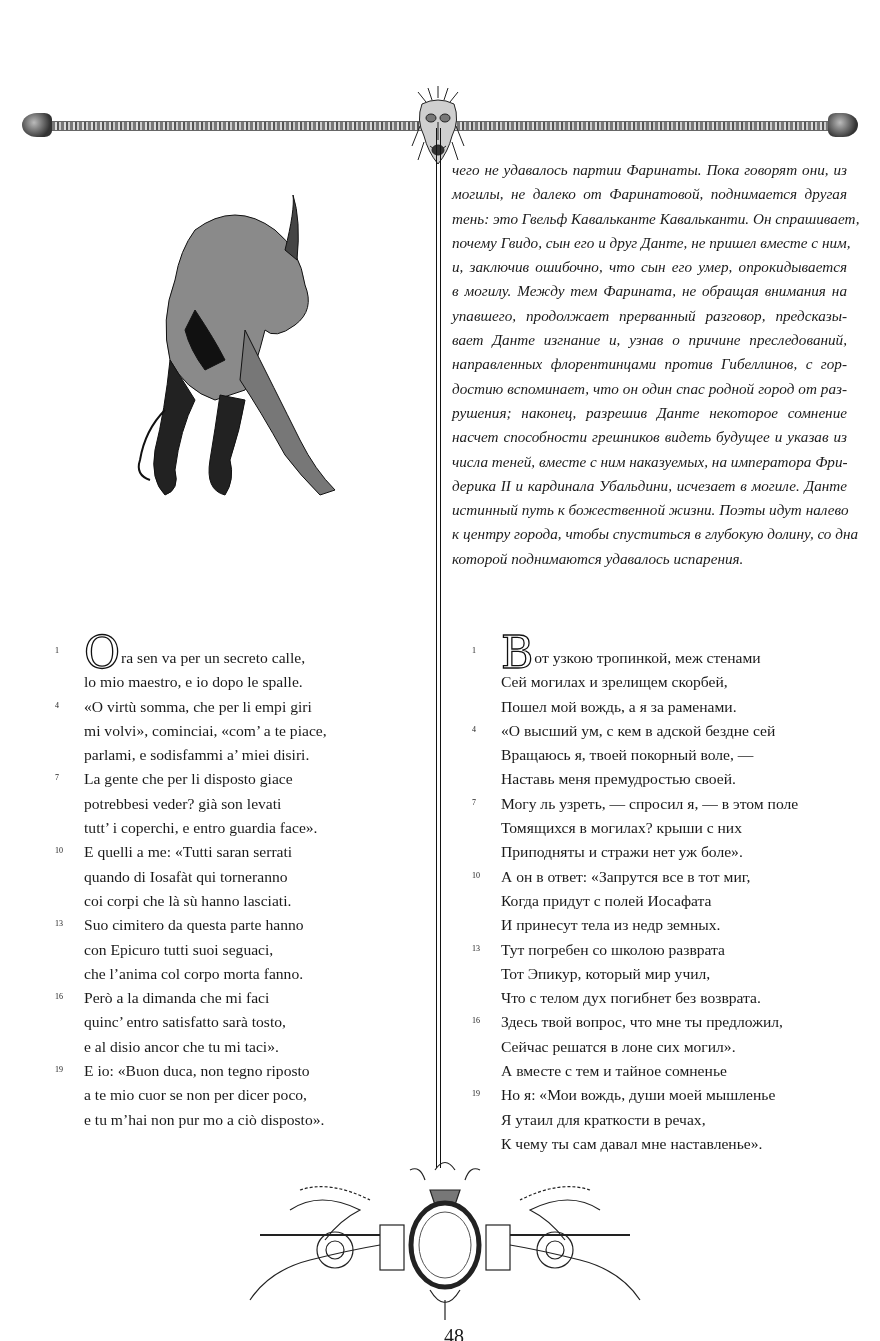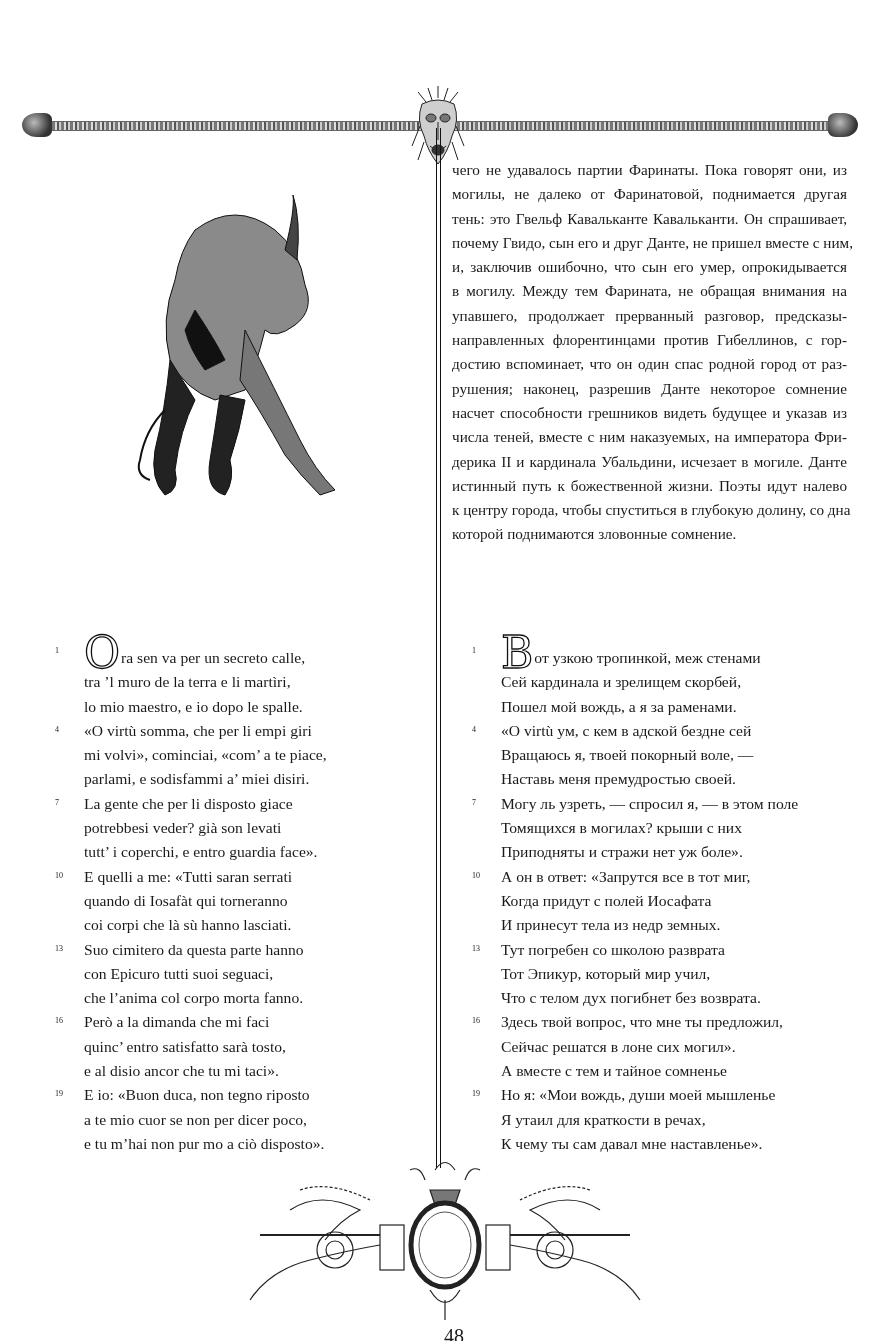--- a/index.html
+++ b/index.html
@@ -20,21 +20,21 @@
   
   .divider { position: absolute; left: 436px; top: 128px; width: 5px; height: 1040px;
              border-left: 1.5px solid #111; border-right: 1.5px solid #111; box-sizing: border-box; }
 
   
   .illustration { position: absolute; left: 125px; top: 190px; width: 230px; height: 320px; }
 
   
   .prose { position: absolute; left: 452px; top: 158px; width: 395px;
            font-size: 15.2px; line-height: 24.3px; text-align: justify; }
-  .prose .line { display: block; text-align: justify; text-align-last: justify; white-space: nowrap; }
+  .prose .line { display: block; text-align: justify; text-align-last: justify; white-space: nowrap; font-style: italic; }
   .prose .line.last { text-align-last: left; }
 
   
   .verses { position: absolute; top: 640px; width: 360px; font-size: 15.6px; line-height: 24.3px; }
   .verses.it { left: 55px; }
   .verses.ru { left: 472px; }
   .tercet { position: relative; padding-left: 29px; }
   .vnum { position: absolute; left: 0; top: 6px; font-size: 8px; line-height: 10px; }
   .vline { display: block; white-space: nowrap; }
   .dropcap { font-size: 44px; line-height: 30px; float: left; margin-top: -8px; margin-right: 1px;
@@ -82,36 +82,36 @@
 </svg>
 
 <div class="prose" id="prose">
     <span class="line">чего не удавалось партии Фаринаты. Пока говорят они, из</span>
     <span class="line">могилы, не далеко от Фаринатовой, поднимается другая</span>
     <span class="line">тень: это Гвельф Кавалькантe Кавальканти. Он спрашивает,</span>
     <span class="line">почему Гвидо, сын его и друг Данте, не пришел вместе с ним,</span>
     <span class="line">и, заключив ошибочно, что сын его умер, опрокидывается</span>
     <span class="line">в могилу. Между тем Фарината, не обращая внимания на</span>
     <span class="line">упавшего, продолжает прерванный разговор, предсказы-</span>
+    <span class="line">вает Данте изгнание и, узнав о причине преследований,</span>
     <span class="line">направленных флорентинцами против Гибеллинов, с гор-</span>
     <span class="line">достию вспоминает, что он один спас родной город от раз-</span>
     <span class="line">рушения; наконец, разрешив Данте некоторое сомнение</span>
     <span class="line">насчет способности грешников видеть будущее и указав из</span>
     <span class="line">числа теней, вместе с ним наказуемых, на императора Фри-</span>
     <span class="line">дерика II и кардинала Убальдини, исчезает в могиле. Данте</span>
     <span class="line">истинный путь к божественной жизни. Поэты идут налево</span>
     <span class="line">к центру города, чтобы спуститься в глубокую долину, со дна</span>
-    <span class="line last">которой поднимаются зловонные сомнение.</span>
+    <span class="line last">которой поднимаются удавалось испарения.</span>
   </div>
 
 <div class="verses it" id="it-verses">
     <div class="tercet">
       <span class="vnum">1</span>
       <span class="vline first-line"><span class="dropcap">O</span><span>ra sen va per un secreto calle,</span></span>
-      <span class="vline">tra ’l muro de la terra e li martìri,</span>
       <span class="vline">lo mio maestro, e io dopo le spalle.</span>
     </div>
     <div class="tercet">
       <span class="vnum">4</span>
       <span class="vline">«O virtù somma, che per li empi giri</span>
       <span class="vline">mi volvi», cominciai, «com’ a te piace,</span>
       <span class="vline">parlami, e sodisfammi a’ miei disiri.</span>
     </div>
     <div class="tercet">
       <span class="vnum">7</span>
@@ -142,26 +142,26 @@
       <span class="vline">E io: «Buon duca, non tegno riposto</span>
       <span class="vline">a te mio cuor se non per dicer poco,</span>
       <span class="vline">e tu m’hai non pur mo a ciò disposto».</span>
     </div>
   </div>
 
 <div class="verses ru" id="ru-verses">
     <div class="tercet">
       <span class="vnum">1</span>
       <span class="vline first-line"><span class="dropcap">В</span><span>от узкою тропинкой, меж стенами</span></span>
-      <span class="vline">Сей кардинала и зрелищем скорбей,</span>
+      <span class="vline">Сей могилах и зрелищем скорбей,</span>
       <span class="vline">Пошел мой вождь, а я за раменами.</span>
     </div>
     <div class="tercet">
       <span class="vnum">4</span>
-      <span class="vline">«О virtù ум, с кем в адской бездне сей</span>
+      <span class="vline">«О высший ум, с кем в адской бездне сей</span>
       <span class="vline">Вращаюсь я, твоей покорный воле, —</span>
       <span class="vline">Наставь меня премудростью своей.</span>
     </div>
     <div class="tercet">
       <span class="vnum">7</span>
       <span class="vline">Могу ль узреть, — спросил я, — в этом поле</span>
       <span class="vline">Томящихся в могилах? крыши с них</span>
       <span class="vline">Приподняты и стражи нет уж боле».</span>
     </div>
     <div class="tercet">

